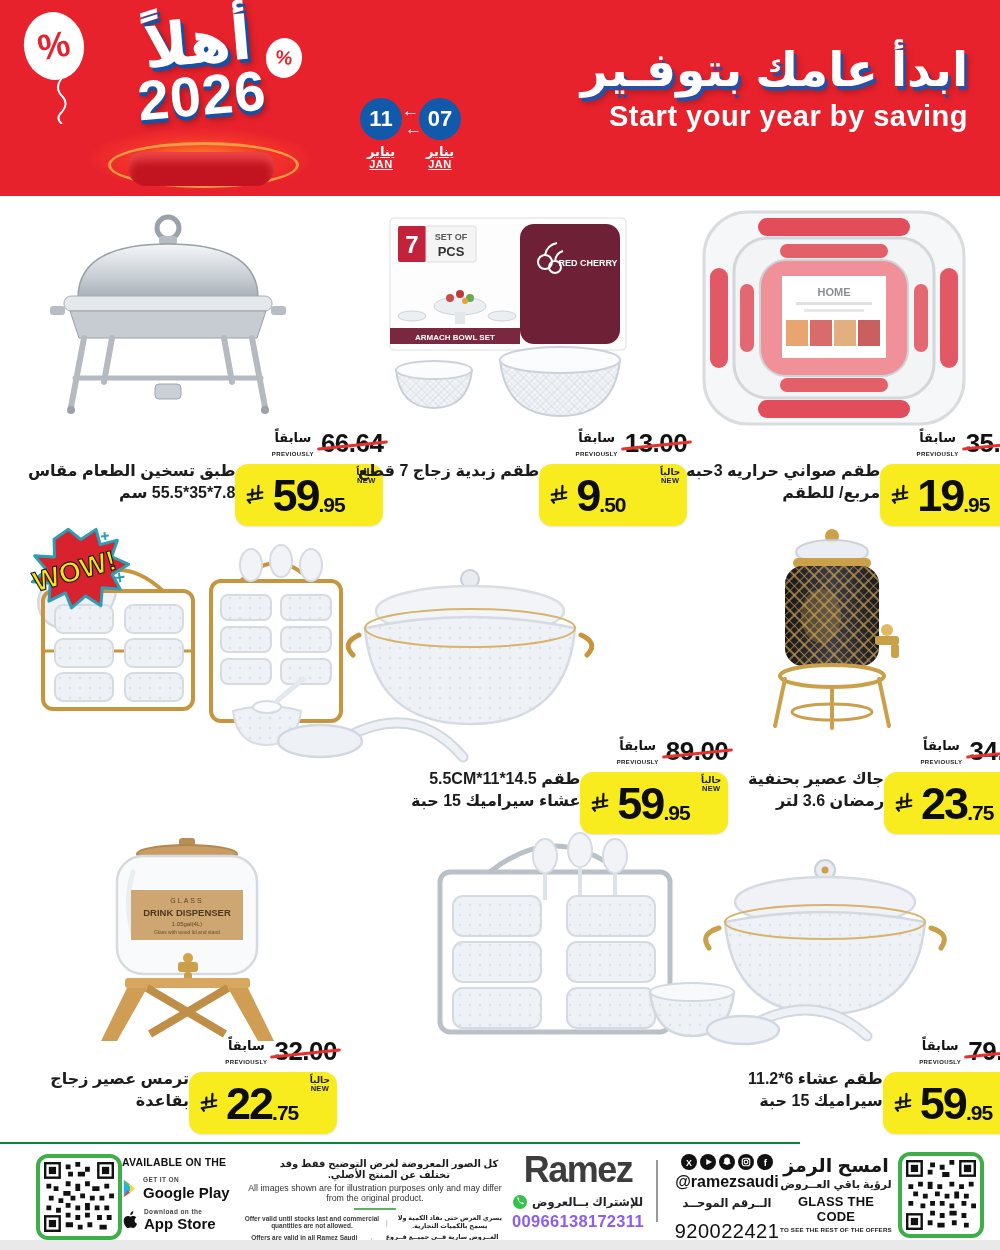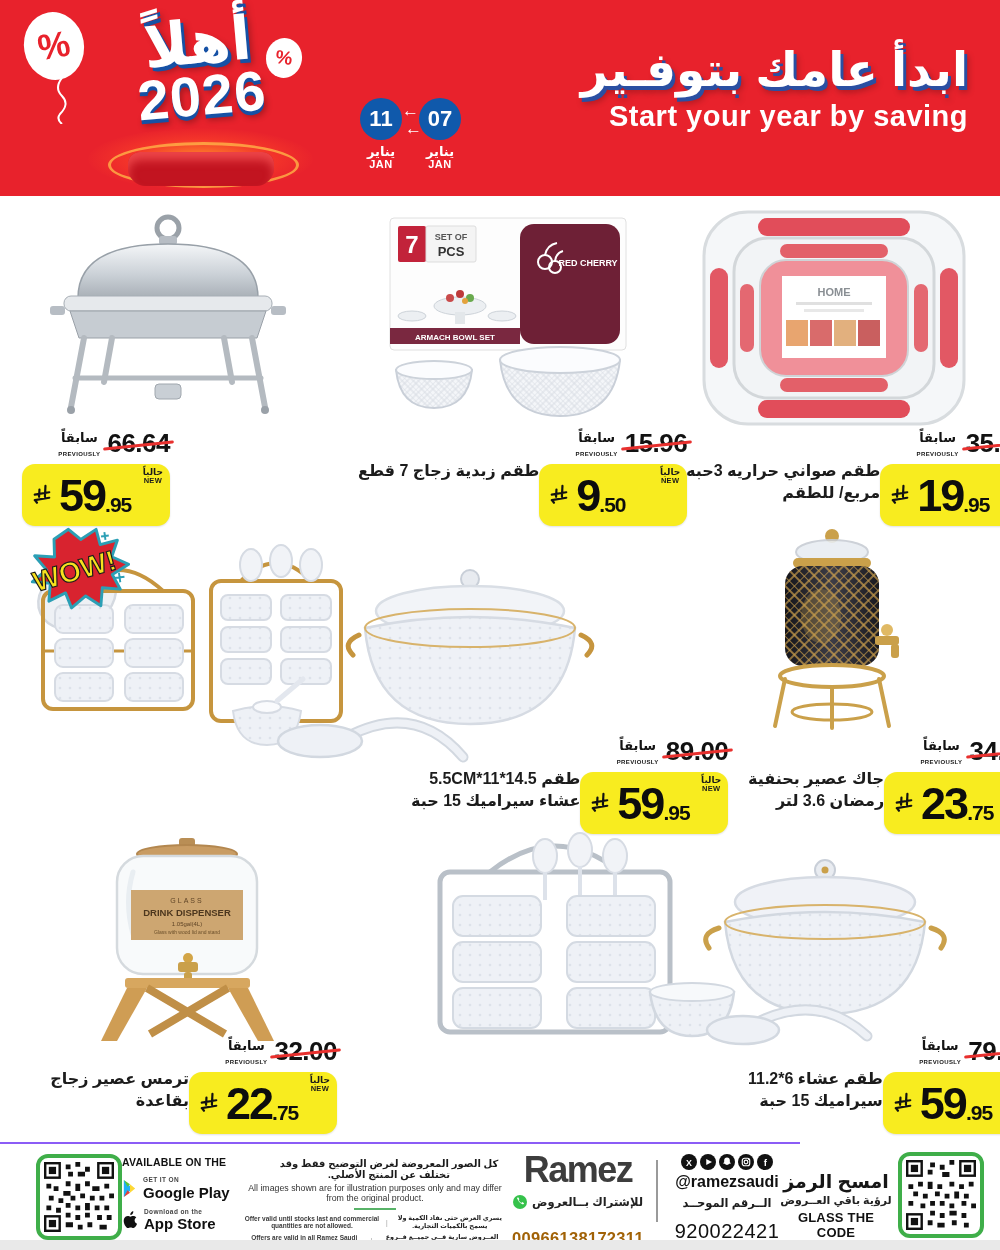--- a/index.html
+++ b/index.html
@@ -25,21 +25,21 @@
   .podium-ring{position:absolute;left:108px;top:142px;width:185px;height:40px;border-radius:50%;
                border:3px solid #ffb347;opacity:.8;}
   .podium{position:absolute;left:128px;top:152px;width:146px;height:34px;background:#c21420;
           border-radius:12px 12px 18px 18px;box-shadow:inset 0 8px 10px rgba(255,90,90,.7);}
   .ramez{position:absolute;left:368px;top:32px;font-size:42px;font-weight:900;color:#fff;letter-spacing:-1px;}
   .ramez sup{font-size:11px;font-weight:400;}
   .dates{position:absolute;left:360px;top:98px;display:flex;align-items:flex-start;}
   .dcol{display:flex;flex-direction:column;align-items:center;}
   .dcirc{width:42px;height:42px;border-radius:50%;background:#1059ab;color:#fff;display:flex;
          align-items:center;justify-content:center;font-size:22px;font-weight:900;}
-  .dmon{margin-top:5px;text-align:center;color:#fff;line-height:1.05;}
+  .dmon{margin-top:5px;text-align:center;color:#fff;line-height:1.05;text-decoration:underline;}
   .dmon .ar{font-size:13px;font-weight:800;}
   .dmon .en{font-size:11px;font-weight:800;letter-spacing:.5px;}
   .darrows{display:flex;flex-direction:column;gap:1px;margin-top:4px;color:#fff;font-weight:900;font-size:17px;line-height:1;}
   .darrows span:nth-child(2){transform:translateX(3px);}
   .tag{position:absolute;right:32px;top:44px;text-align:right;}
   .tag-ar{font-size:47px;font-weight:900;color:#fff;direction:rtl;
           text-shadow:3px 4px 0 #2a4fa2,4px 6px 6px rgba(0,0,0,.25);line-height:1.1;}
   .tag-en{font-size:29px;font-weight:700;color:#fff;margin-top:4px;letter-spacing:.5px;}
   
   .product{position:absolute;}
@@ -58,21 +58,21 @@
   .pill{width:148px;height:62px;background:#f8ec1f;border-radius:13px;display:flex;align-items:center;
         padding:0 8px 0 10px;box-sizing:border-box;position:relative;box-shadow:0 1px 2px rgba(0,0,0,.12);}
   .riyal{width:20px;height:24px;flex:none;}
   .pint{font-size:45px;font-weight:900;letter-spacing:-2px;color:#0d0d0d;line-height:1;margin-left:7px;}
   .pdec{font-size:21px;font-weight:900;align-self:flex-end;margin-bottom:9px;letter-spacing:-1px;color:#0d0d0d;}
   .now{position:absolute;top:4px;right:7px;display:flex;flex-direction:column;align-items:center;line-height:1;color:#1a1a1a;}
   .now-ar{font-size:9px;font-weight:800;}
   .now-en{font-size:7.5px;font-weight:900;letter-spacing:.3px;}
   .wow{position:absolute;transform:rotate(-8deg);}
   
-  .footer{position:absolute;left:0;top:1142px;width:800px;height:96px;border-top:2px solid #8b5cf6;background:#fff;}
+  .footer{position:absolute;left:0;top:1142px;width:800px;height:96px;border-top:2px solid #15803d;background:#fff;}
   .qrbox{position:absolute;width:70px;height:70px;border:4px solid #3fae49;border-radius:12px;background:#fff;padding:4px;}
   .qr1{left:36px;top:10px;}
   .qr2{left:898px;top:8px;}
   .badges{position:absolute;left:122px;top:12px;width:125px;}
   .avail{font-size:10.5px;font-weight:800;color:#111;letter-spacing:.2px;}
   .badge{display:flex;align-items:center;gap:6px;margin-top:9px;}
   .b-txt{line-height:1;}
   .b-top{font-size:6.5px;font-weight:600;color:#444;letter-spacing:.4px;}
   .b-name{font-size:15px;font-weight:800;color:#101010;margin-top:1px;}
   .disc{position:absolute;left:242px;top:14px;width:266px;text-align:center;}
@@ -80,28 +80,28 @@
   .disc-en{font-size:8.8px;color:#333;margin-top:3px;}
   .disc-div{width:42px;height:2px;background:#58b368;margin:5px auto 4px;}
   .frow{display:flex;justify-content:center;gap:4px;font-size:6.5px;margin-top:2.5px;align-items:center;}
   .fr-en{color:#3a3a3a;font-weight:600;}
   .fr-sep{color:#999;}
   .fr-ar{direction:rtl;font-weight:700;color:#222;}
   .fbrand{position:absolute;left:508px;top:8px;width:140px;text-align:center;}
   .f-logo{font-size:36px;font-weight:900;color:#3d3d3d;letter-spacing:-1.5px;line-height:1;}
   .sub-row{display:flex;align-items:center;justify-content:center;gap:5px;margin-top:7px;}
   .sub-ar{direction:rtl;font-size:11.5px;font-weight:800;color:#222;}
-  .phone1{font-size:16.5px;font-weight:800;letter-spacing:.3px;margin-top:20px;color:#a16207;}
+  .phone1{font-size:16.5px;font-weight:800;letter-spacing:.3px;margin-top:3px;color:#8b5cf6;}
   .vline{position:absolute;left:656px;top:16px;width:2px;height:62px;background:#9a9a9a;}
   .social{position:absolute;left:668px;top:10px;width:118px;text-align:center;}
   .icons{display:flex;justify-content:center;gap:3px;}
   .handle{font-size:16px;font-weight:800;margin-top:3px;color:#111;}
   .unified{direction:rtl;font-size:11.5px;font-weight:800;margin-top:5px;color:#1b1b1b;}
   .phone2{font-size:20px;font-weight:400;letter-spacing:.5px;margin-top:10px;color:#111;}
-  .scan{position:absolute;left:780px;top:12px;width:112px;text-align:center;margin-top:16px;}
+  .scan{position:absolute;left:780px;top:12px;width:112px;text-align:center;}
   .scan-ar{direction:rtl;font-size:19px;font-weight:900;color:#161616;line-height:1;}
   .scan-sub-ar{direction:rtl;font-size:11px;font-weight:700;margin-top:3px;color:#222;}
   .scan-en{font-size:13px;font-weight:800;margin-top:3px;letter-spacing:.2px;color:#111;}
   .scan-sub-en{font-size:6.2px;font-weight:700;margin-top:2px;color:#222;letter-spacing:.2px;}
   .bstrip{position:absolute;left:0;top:1240px;width:1000px;height:10px;background:#e9e9e9;}
 </style>
 </head>
 <body>
 
 <div class="page">
@@ -165,20 +165,22 @@
       <path d="M52 101 h196 l-9 27 h-178 z" fill="#c6ccd2" stroke="#9aa1a8"></path>
       <rect x="32" y="96" width="15" height="9" rx="3" fill="#b7bdc4"></rect>
       <rect x="253" y="96" width="15" height="9" rx="3" fill="#b7bdc4"></rect>
       <path d="M66 128 L53 197 M234 128 L247 197 M94 128 L86 172 M206 128 L214 172" stroke="#b4bac0" stroke-width="6" fill="none" stroke-linecap="round"></path>
       <path d="M57 168 H243" stroke="#b4bac0" stroke-width="5" stroke-linecap="round"></path>
       <rect x="137" y="174" width="26" height="15" rx="4" fill="#c9cfd5" stroke="#a0a7ae"></rect>
       <circle cx="53" cy="200" r="4" fill="#9aa1a8"></circle>
         <circle cx="247" cy="200" r="4" fill="#9aa1a8"></circle>
     </svg>
     <div class="pblock" style="left:12px;top:223px;width:318px;">
+      <div class="desc">طبق تسخين الطعام مقاس
+7.8*35*55.5 سم</div>
       <div class="pstack">
         <div class="prev">
           <span class="plab">
               <span class="pl-ar">سابقاً</span>
               <span class="pl-en">PREVIOUSLY</span>
             </span>
           <span class="old">66.64</span>
         </div>
         <div class="pill">
           <svg class="riyal" viewBox="0 0 22 26">
@@ -230,21 +232,21 @@
       <ellipse cx="52" cy="162" rx="38" ry="9" fill="#fbfcfe" stroke="#ccd2da" stroke-width="2"></ellipse>
     </svg>
     <div class="pblock" style="left:7px;top:223px;width:310px;">
       <div class="desc">طقم زبدية زجاج 7 قطع</div>
       <div class="pstack">
         <div class="prev">
           <span class="plab">
               <span class="pl-ar">سابقاً</span>
               <span class="pl-en">PREVIOUSLY</span>
             </span>
-          <span class="old">15.96</span>
+          <span class="old">13.00</span>
         </div>
         <div class="pill">
           <svg class="riyal" viewBox="0 0 22 26">
               <path d="M14.8 3l-.6 12M8.2 7l-.4 8M3 12.6 19 10M3 18.6 19 16M5.5 21.5 3.2 18.6" stroke="#111" stroke-width="2.4" stroke-linecap="round" fill="none"></path>
             </svg>
           <span class="pint">9</span>
           <span class="pdec">.50</span>
           <span class="now">
               <span class="now-ar">حالياً</span>
               <span class="now-en">NEW</span>

